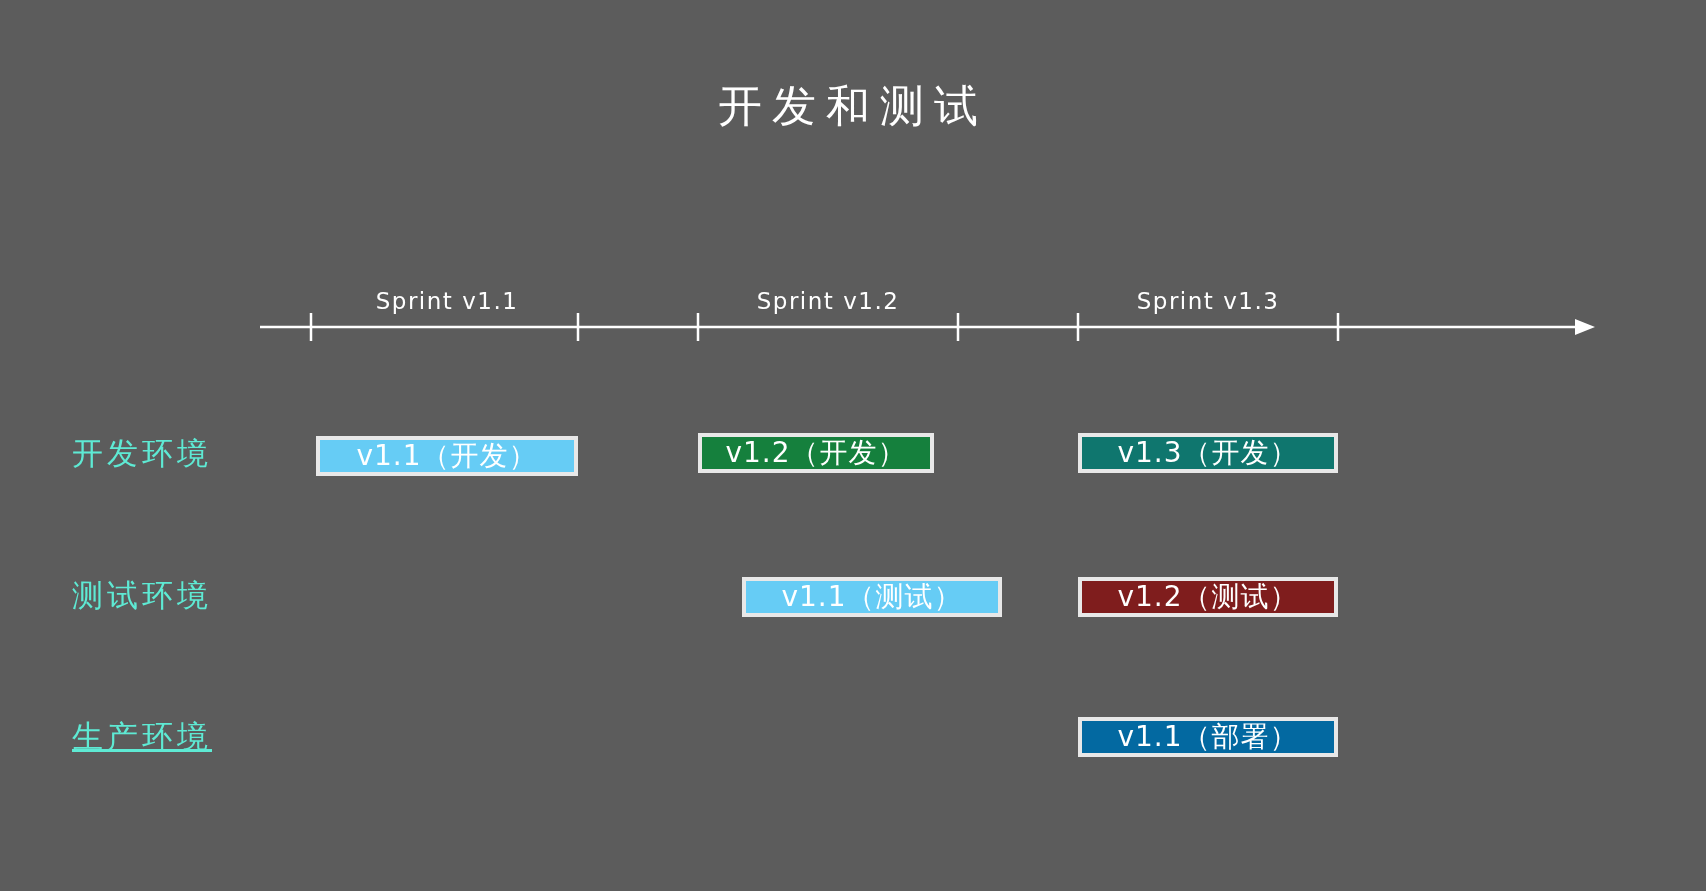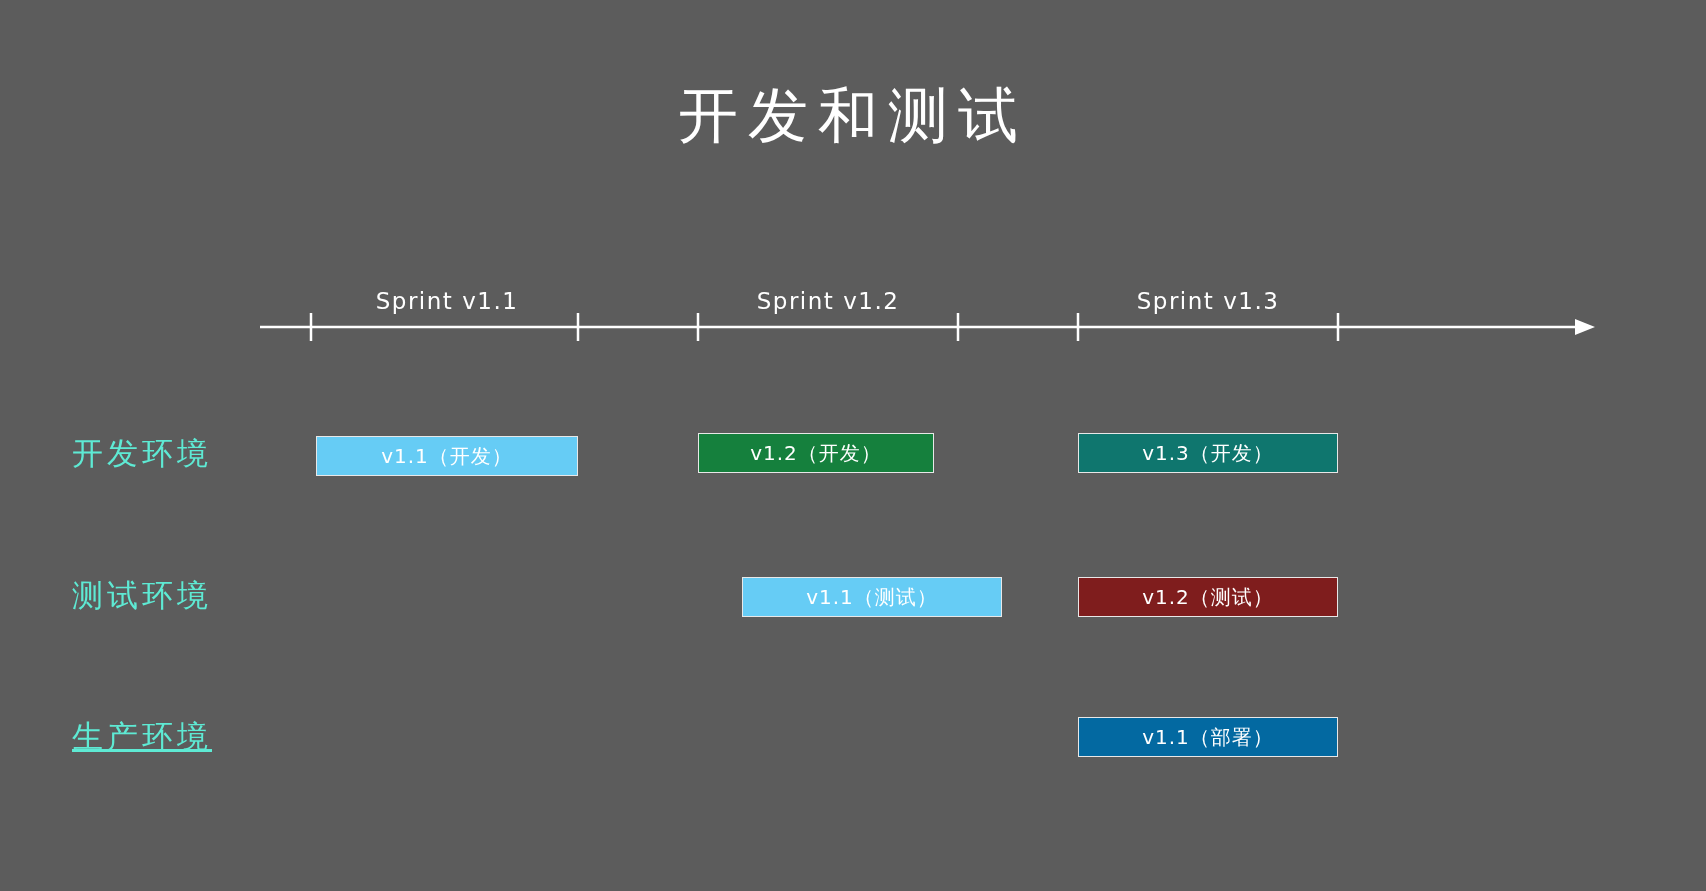--- a/index.html
+++ b/index.html
@@ -22,21 +22,21 @@
   }
 
   
   .title {
     position: absolute;
     left: 0;
     top: 82px;
     width: 1706px;
     text-align: center;
     color: #ffffff;
-    font-size: 60px;
+    font-size: 44px;
     letter-spacing: 10px;
     font-weight: 400;
     line-height: 1.1;
     white-space: nowrap;
   }
 
   
   .timeline {
     position: absolute;
     left: 0;
@@ -65,27 +65,27 @@
     font-size: 31px;
     letter-spacing: 4px;
     white-space: nowrap;
     text-align: left;
   }
 
   
   .bar {
     position: absolute;
     height: 40px;
-    border: 1px solid #ffffff;
+    border: 4px solid #ffffff;
     box-sizing: border-box;
     display: flex;
     align-items: center;
     justify-content: center;
     color: #ffffff;
-    font-size: 20px;
+    font-size: 28px;
     letter-spacing: 1px;
     white-space: nowrap;
     text-align: right;
   }
   .bar-label {
     pointer-events: none;
   }
 </style>
 </head>
 <body>

